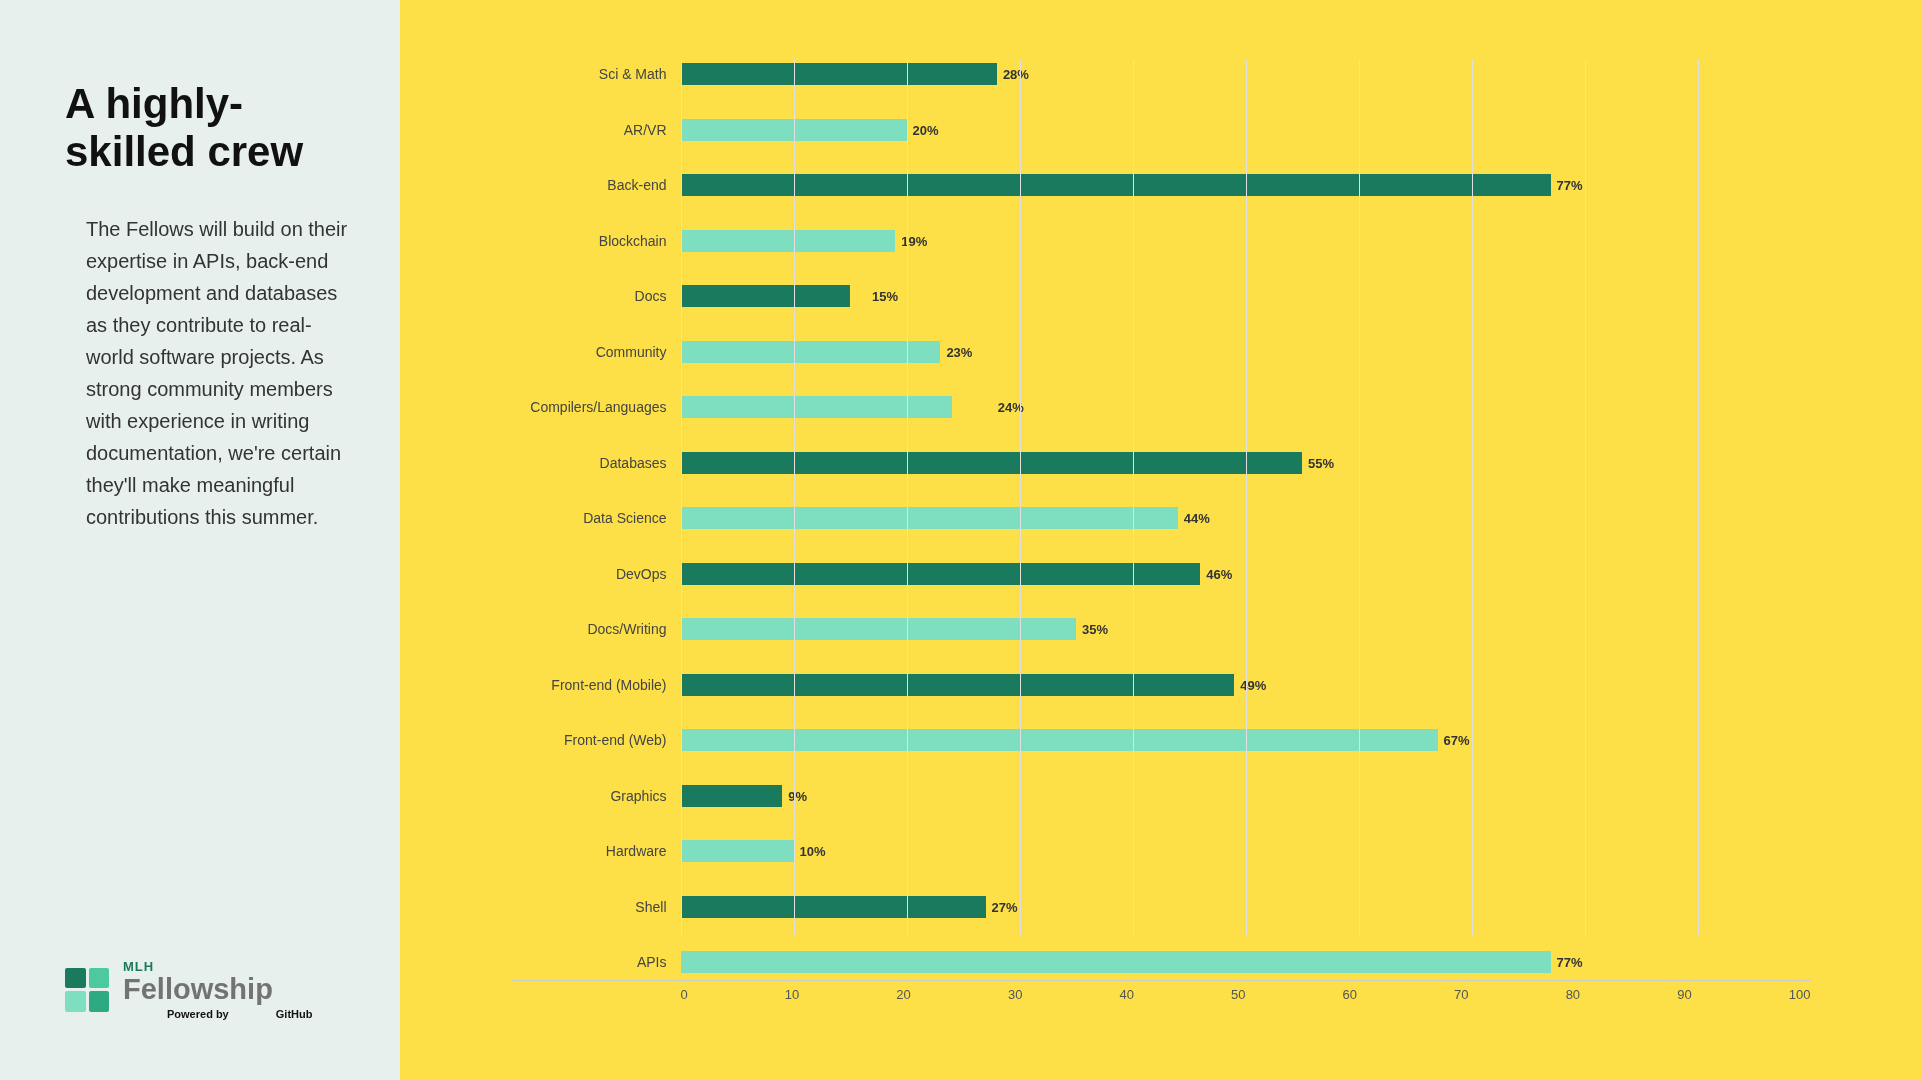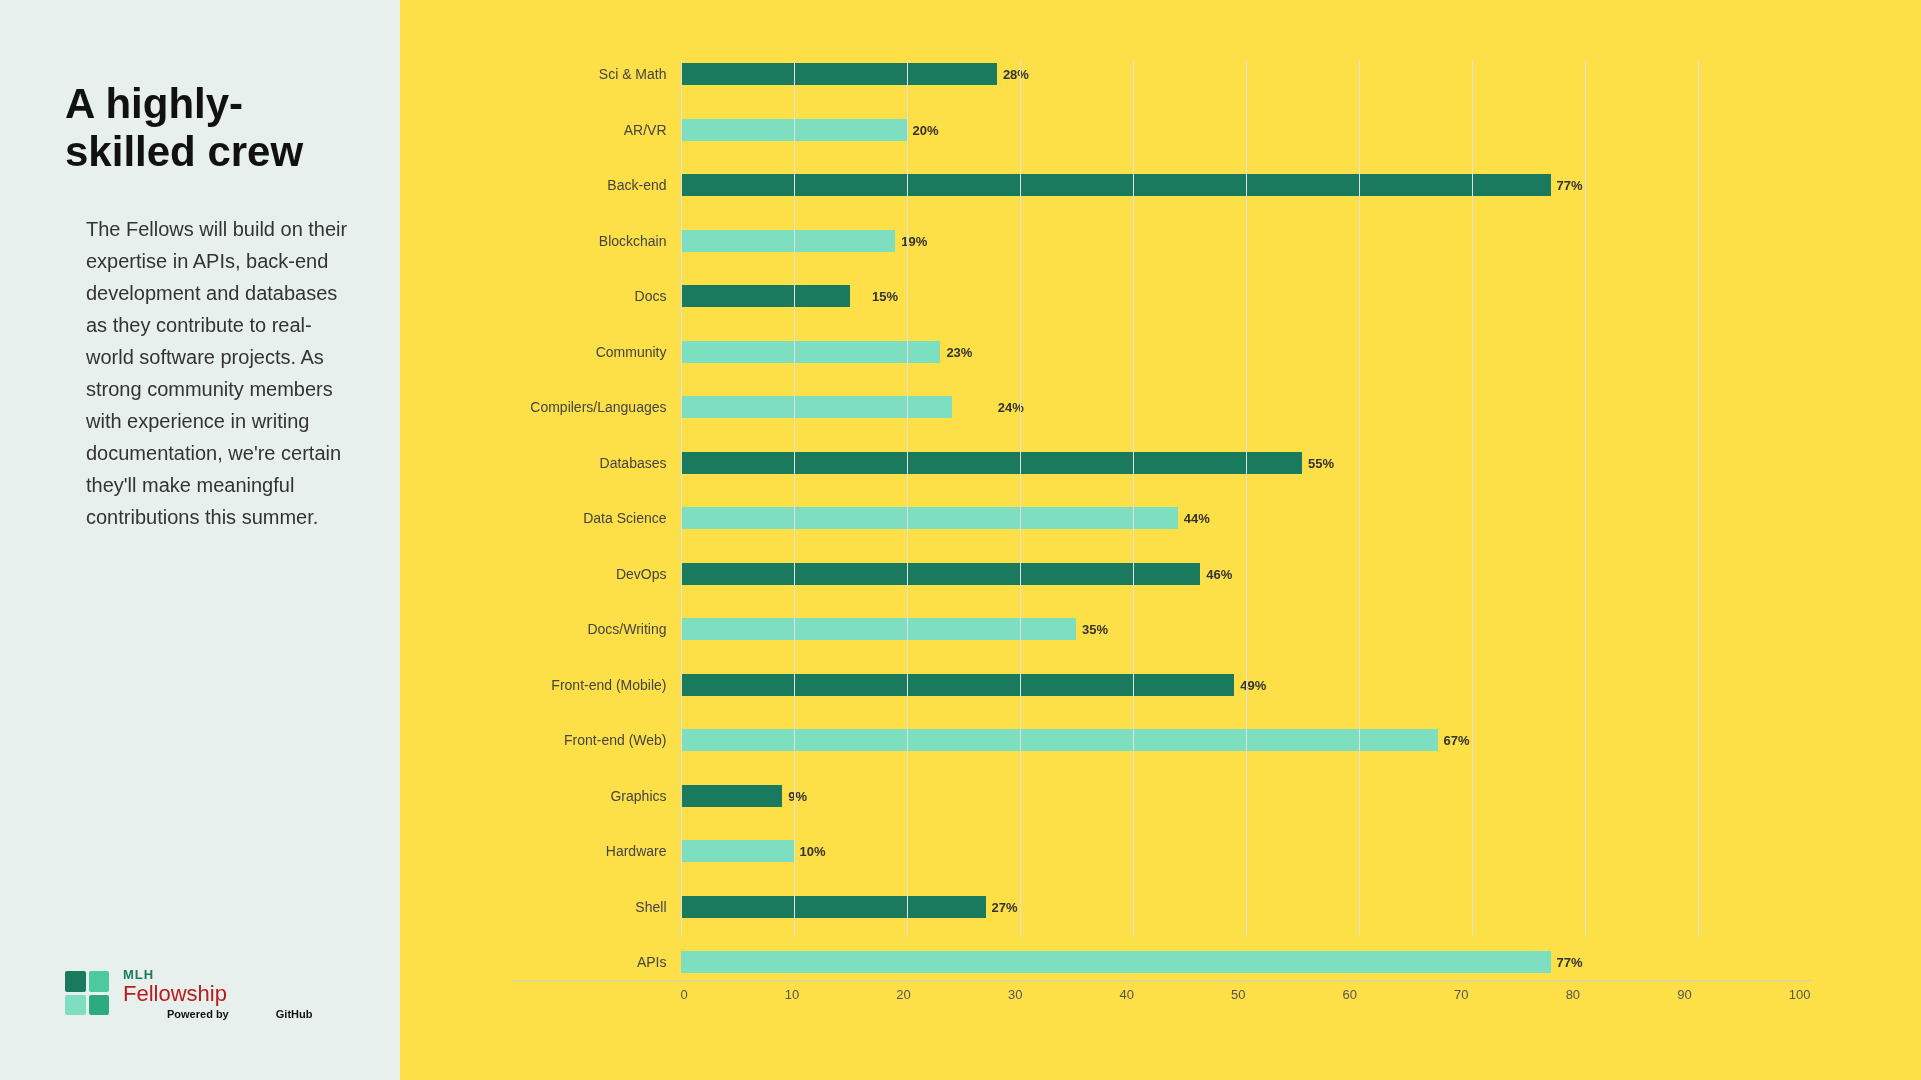--- a/index.html
+++ b/index.html
@@ -55,23 +55,23 @@
     .logo-sq.teal-mid { background: #2eaa82; }
     .logo-sq.teal-pale { background: #7ddfc0; }
     .logo-text-area {}
     .mlh-text {
       font-size: 13px;
       font-weight: 700;
       color: #1a7a5e;
       letter-spacing: 1px;
     }
     .fellowship-text {
-      font-size: 22px;
-      font-weight: 400;
-      color: #b91c1c;
+      font-size: 29px;
+      font-weight: 700;
+      color: #737373;
       line-height: 1.1;
     }
     .powered-text {
       font-size: 11px;
       color: #555;
       margin-top: 2px;
     }
     .powered-text span {
       font-weight: 800;
       color: #111;

